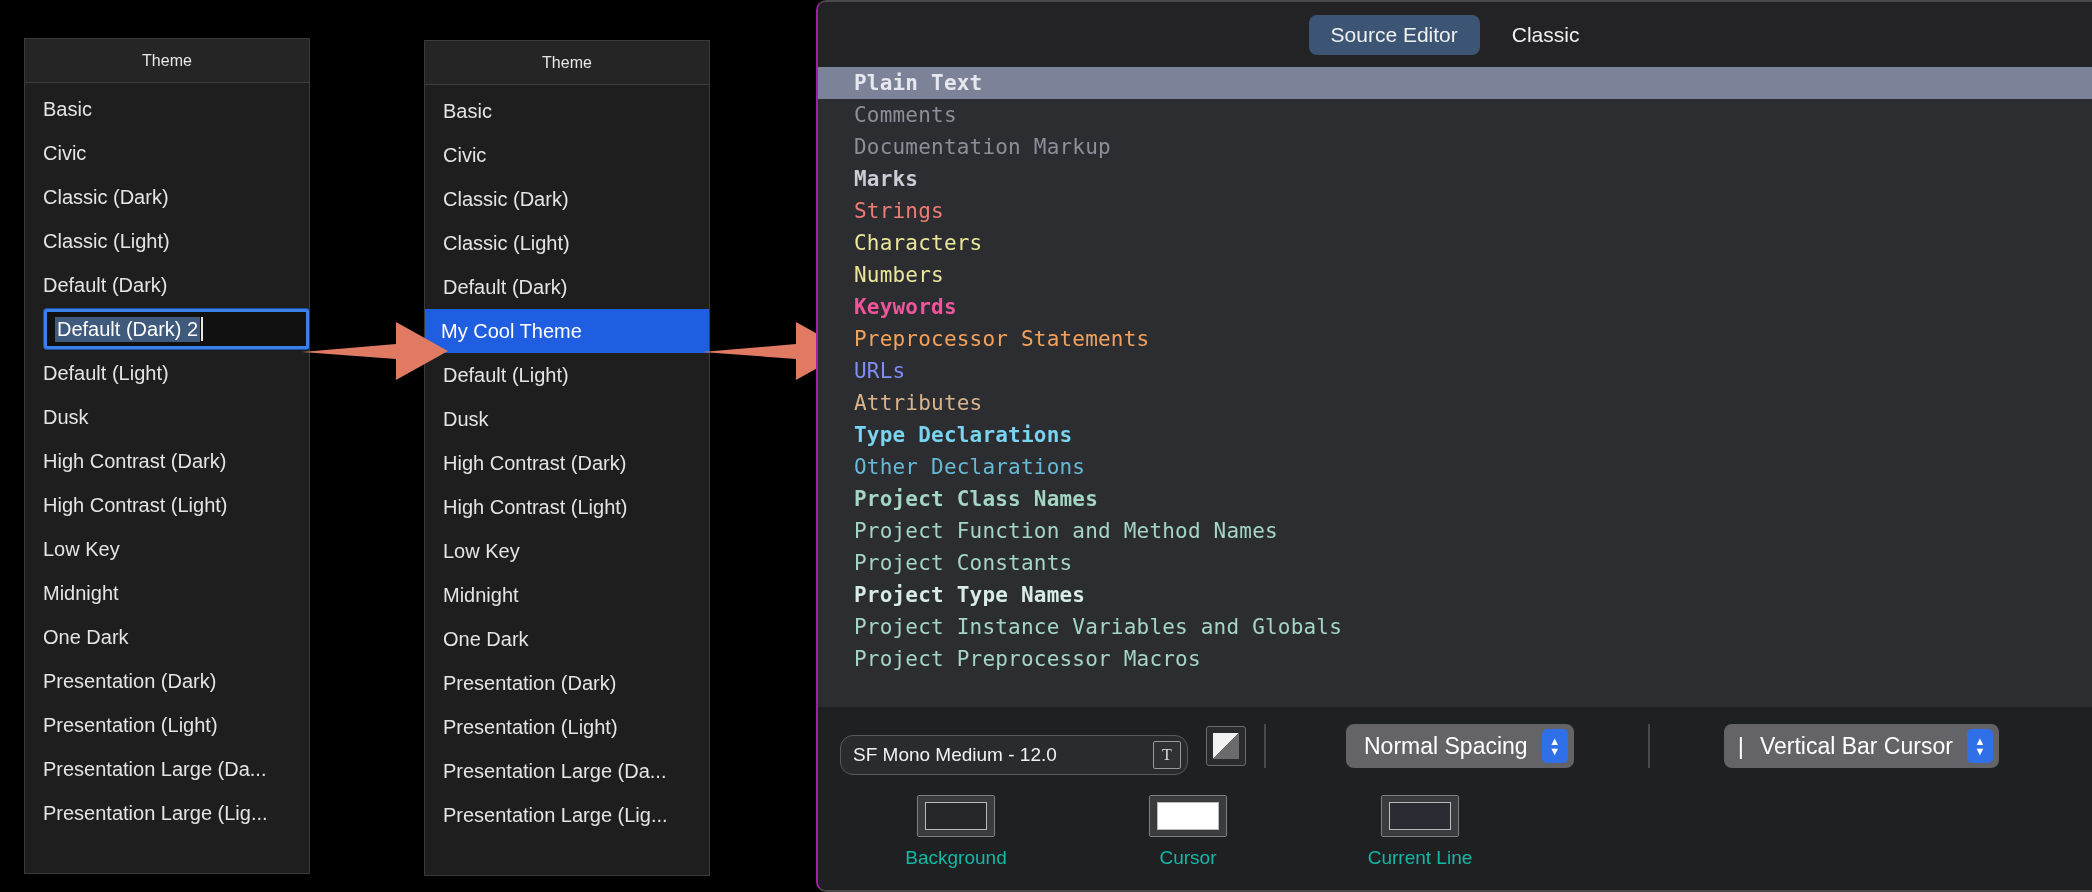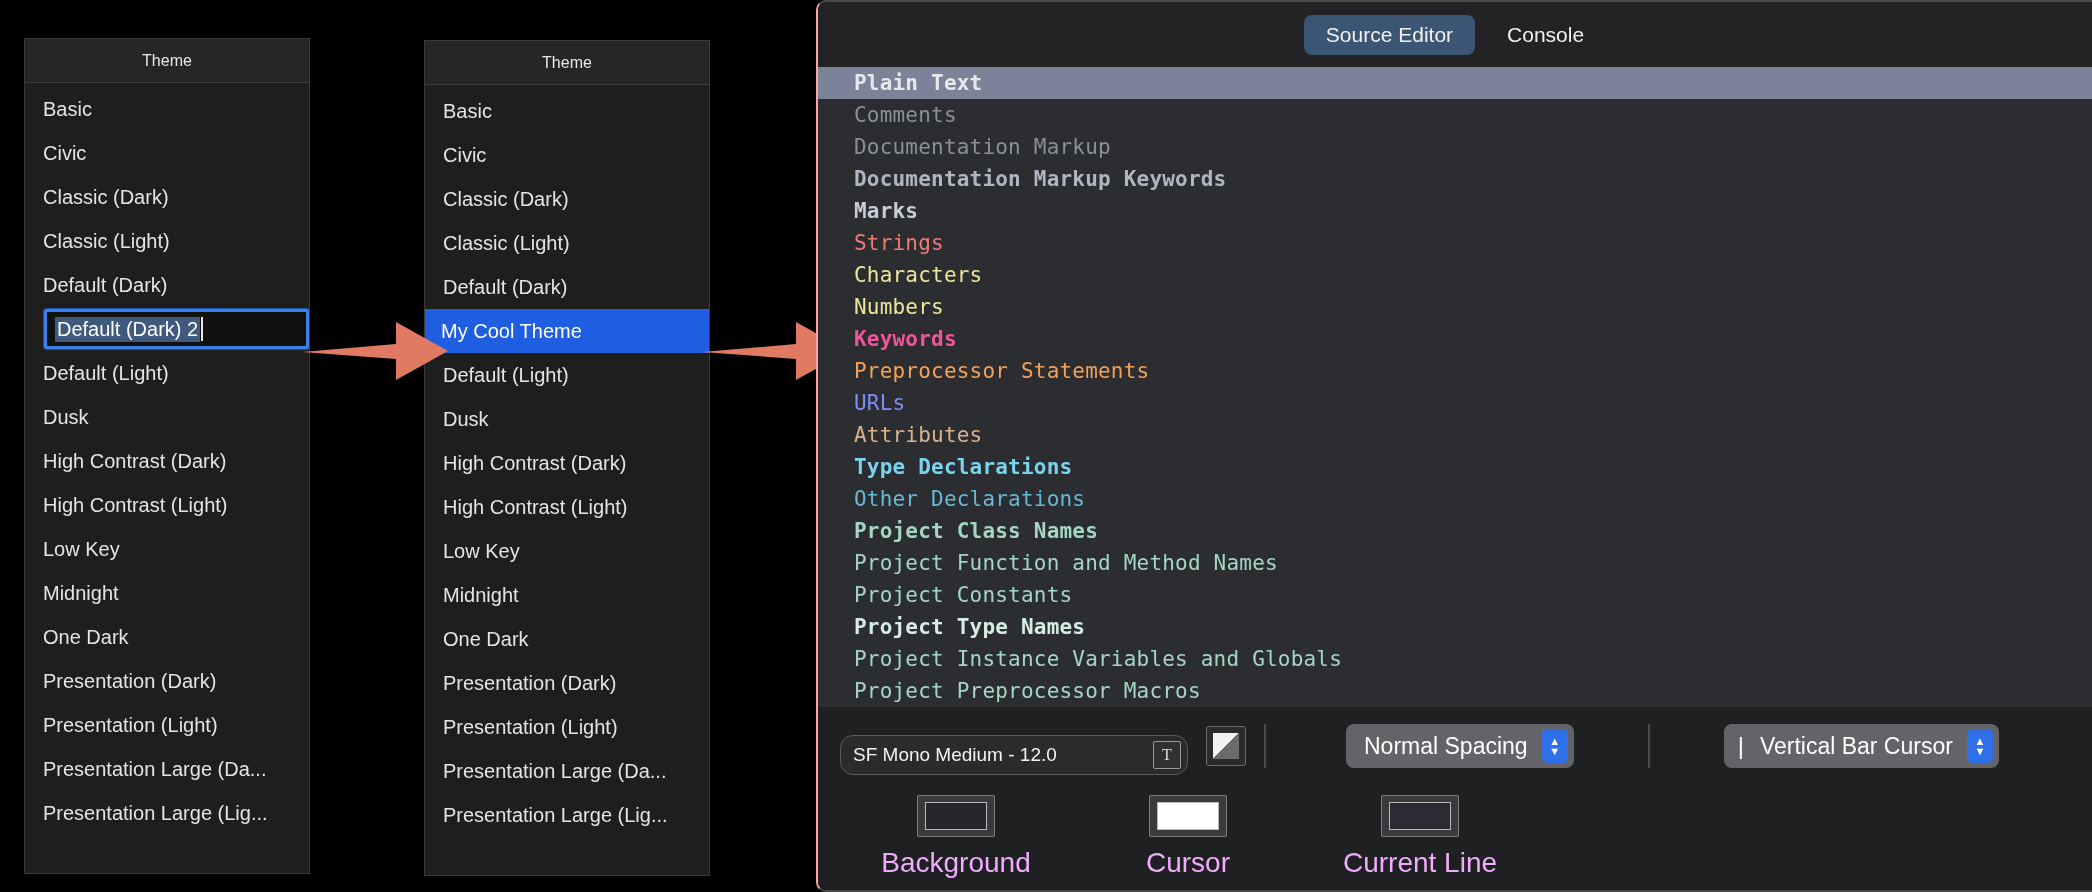--- a/index.html
+++ b/index.html
@@ -78,21 +78,21 @@
 
   
   .arrow { position: absolute; pointer-events: none; }
 
   
   #editor-pane {
     position: absolute;
     left: 816px; top: 0;
     width: 1276px; height: 892px;
     background: #1c1c1e;
-    border-left: 2px solid #fca5a5;
+    border-left: 2px solid #a21caf;
     border-top: 2px solid #4a4a4a;
     border-bottom: 2px solid #4a4a4a;
     border-radius: 10px 0 0 10px;
     overflow: hidden;
   }
   .tabbar {
     height: 65px;
     display: flex; align-items: center; justify-content: center;
     gap: 10px;
     background: #232325;
@@ -203,22 +203,22 @@
     border: 1px solid #7e7e80;
     border-radius: 2px;
     display:flex;align-items:center;justify-content:center;
   }
   .color-well-inner {
     width: 62px; height: 28px;
     border: 1px solid #b9b9bb;
   }
   .color-label {
     margin-top: 10px;
-    color: #f0abfc;
-    font-size: 28px;
+    color: #14b8a6;
+    font-size: 19px;
   }
 </style>
 </head>
 <body>
 
 <div id="root">
 
   <div class="theme-panel" id="panel1" style="left:24px; top:38px; width:286px; height:836px;">
     <div class="theme-panel-header">Theme</div>
     <div class="theme-list" id="list1">
@@ -343,36 +343,33 @@
   </svg>
 
   <svg class="arrow" style="left:700px; top:318px;" width="150" height="66" viewBox="0 0 150 66">
     <path d="M2,34 L96,26 L96,4 L148,33 L96,62 L96,41 Z" fill="#e07a63"></path>
   </svg>
 
   <div id="editor-pane">
 
     <div class="tabbar" id="tabbar">
         <div class="tab active">Source Editor</div>
-        <div class="tab">Console</div>
+        <div class="tab">Classic</div>
       </div>
 
     <div class="syntax-area">
       <div id="syntaxlist">
           <div class="syntax-row row-selected" style="color: rgb(230, 232, 238); font-weight: bold;">
             <span>Plain Text</span>
           </div>
           <div class="syntax-row" style="color: rgb(139, 143, 152);">
             <span>Comments</span>
           </div>
           <div class="syntax-row" style="color: rgb(139, 143, 152);">
             <span>Documentation Markup</span>
-          </div>
-          <div class="syntax-row" style="color: rgb(176, 181, 191); font-weight: bold;">
-            <span>Documentation Markup Keywords</span>
           </div>
           <div class="syntax-row" style="color: rgb(201, 204, 212); font-weight: bold;">
             <span>Marks</span>
           </div>
           <div class="syntax-row" style="color: rgb(240, 123, 116);">
             <span>Strings</span>
           </div>
           <div class="syntax-row" style="color: rgb(236, 230, 154);">
             <span>Characters</span>
           </div>

